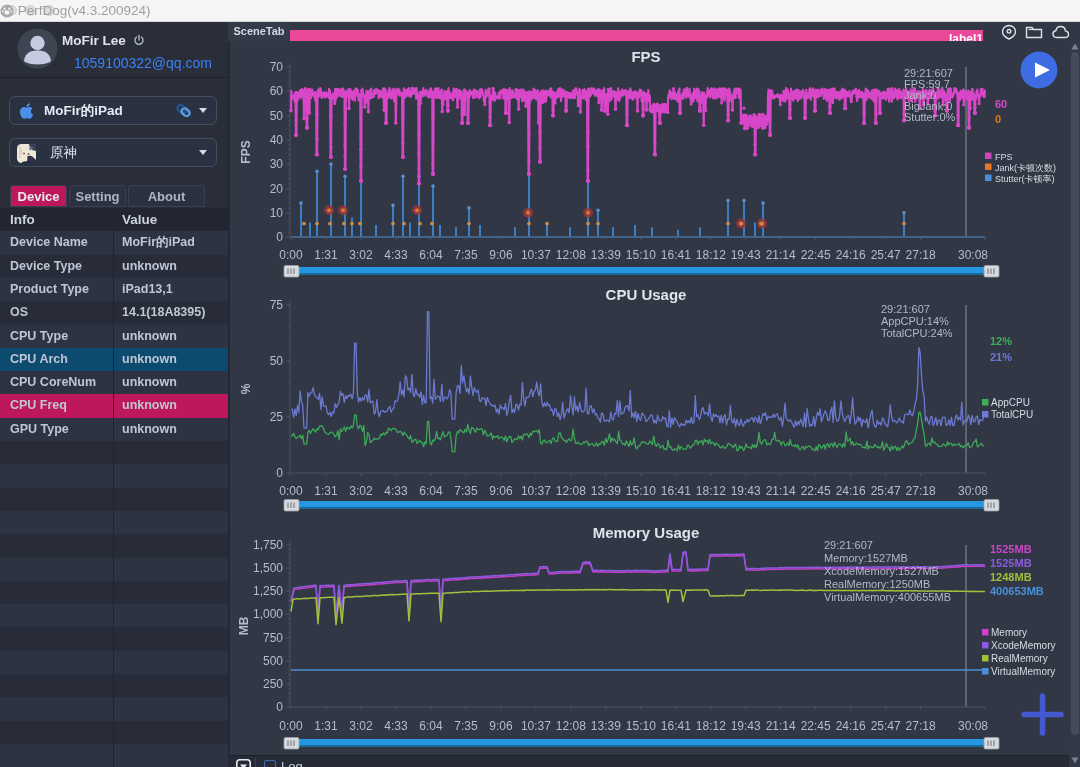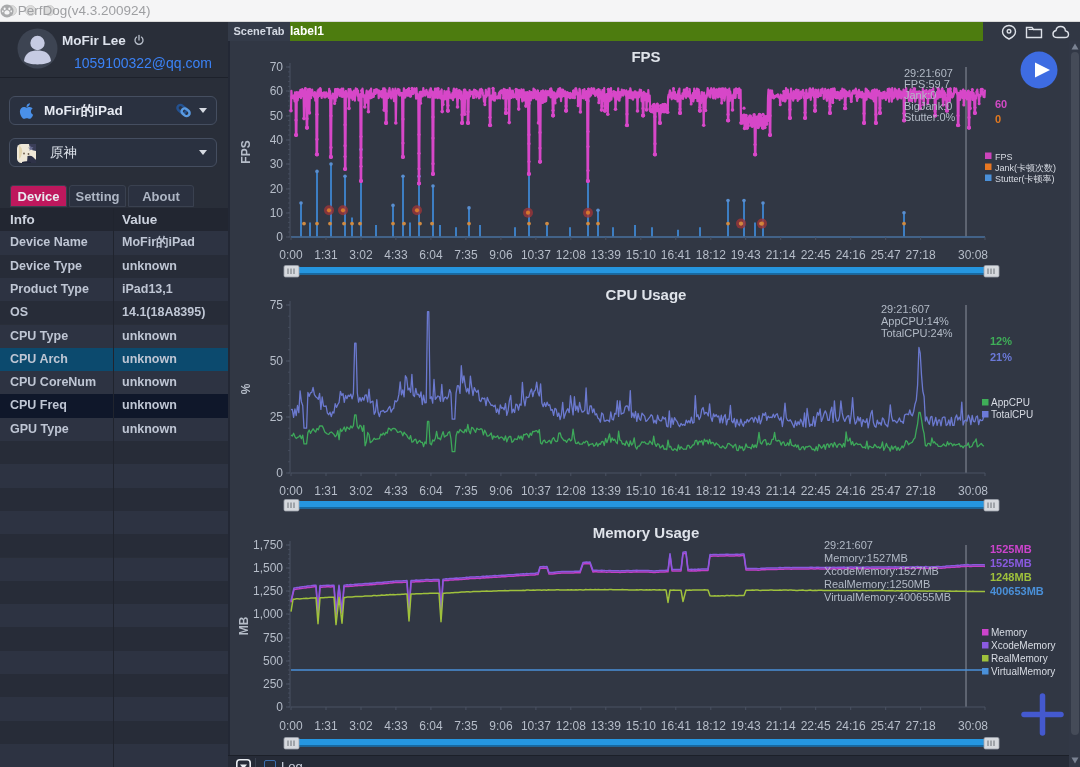--- a/index.html
+++ b/index.html
@@ -14,21 +14,21 @@
 .dd{position:absolute;left:9px;width:208px;height:29px;background:#2a3140;border:1px solid #454e60;border-radius:6px}
 .ddtext{position:absolute;top:0;height:27px;line-height:27px;font-size:13.5px;font-weight:bold;color:#e6eaf2}
 .caret{position:absolute;right:9px;top:11px;width:0;height:0;border-left:4.3px solid transparent;border-right:4.3px solid transparent;border-top:5.6px solid #d6dae2}
 .tab{position:absolute;top:163px;height:22px;line-height:22px;text-align:center;font-size:13px;font-weight:bold;background:#2b3140;border:1px solid #3a4150;color:#aeb6c4;border-radius:3px 3px 0 0}
 .trow{position:absolute;left:0;width:228px;height:23.3px;font-size:12.5px;font-weight:bold;color:#bfc6d4}
 .trow .c1{position:absolute;left:10px;top:0;height:23.3px;line-height:23.3px}
 .trow .c2{position:absolute;left:122px;top:0;height:23.3px;line-height:23.3px}
 .colsep{position:absolute;left:113px;top:186px;width:1px;height:559px;background:#20242e}
 .topbar{position:absolute;left:228px;top:22px;width:852px;height:34px;background:#313744}
 .scenetab{position:absolute;left:0;top:0;width:62px;height:19px;background:#343b49;color:#d3d8e2;font-size:11px;font-weight:bold;text-align:center;line-height:19px}
-.redbar{position:absolute;left:62px;top:0;width:693px;height:19px;background:#4d7c0f;color:#ffffff;font-size:12px;font-weight:bold;text-align:left;line-height:19px}
+.redbar{position:absolute;left:62px;top:8px;width:693px;height:19px;background:#ec4899;color:#ffffff;font-size:12px;font-weight:bold;text-align:right;line-height:19px}
 .mainedge{position:absolute;left:228px;top:41px;width:2px;height:726px;background:#232835}
 .bottombar{position:absolute;left:228px;top:755px;width:852px;height:12px;background:#262b37;border-top:1px solid #1c2029}
 .vscroll{position:absolute;left:1069px;top:41px;width:11px;height:726px;background:#323846}
 .vthumb{position:absolute;left:1.5px;top:11px;width:8px;height:683px;background:#454b58;border-radius:4px}
 </style></head>
 <body>
 <div class="titlebar">
  <span class="tl" style="left:6px"></span>
     <span class="tl" style="left:25px"></span>
     <span class="tl" style="left:44px"></span>
@@ -81,21 +81,21 @@
    <circle cx="7" cy="9.5" r="0.9" fill="#6a5a4a"></circle>
    <circle cx="11.5" cy="10" r="0.9" fill="#6a5a4a"></circle>
    <path d="M5 18 Q9.5 16.5 14 18 L14 19 L5 19 Z" fill="#22263a"></path>
   </svg>
   <div class="ddtext" style="left:40px;font-weight:normal;color:#dfe4ec">原神</div>
   <div class="caret"></div>
  </div>
 
  <div class="tab" style="left:10px;width:57px;background:#be185d;color:#e8ebf0">Device</div>
  <div class="tab" style="left:69px;width:57px">Setting</div>
- <div class="tab" style="left:128px;width:66px">About</div>
+ <div class="tab" style="left:128px;width:77px">About</div>
  <div class="trow" style="top:186.0px;background:#222631;color:#ccd2de;font-size:13.5px">
       <span class="c1">Info</span>
       <span class="c2">Value</span>
     </div>
 <div class="trow" style="top:209.3px;background:#2d3342">
       <span class="c1">Device Name</span>
       <span class="c2">MoFir的iPad</span>
     </div>
 <div class="trow" style="top:232.6px;background:#272c38">
       <span class="c1">Device Type</span>
@@ -114,21 +114,21 @@
       <span class="c2">unknown</span>
     </div>
 <div class="trow" style="top:325.8px;background:#0c4a6e">
       <span class="c1">CPU Arch</span>
       <span class="c2">unknown</span>
     </div>
 <div class="trow" style="top:349.1px;background:#2d3342">
       <span class="c1">CPU CoreNum</span>
       <span class="c2">unknown</span>
     </div>
-<div class="trow" style="top:372.4px;background:#0f172a">
+<div class="trow" style="top:372.4px;background:#be185d">
       <span class="c1">CPU Freq</span>
       <span class="c2">unknown</span>
     </div>
 <div class="trow" style="top:395.7px;background:#2d3342">
       <span class="c1">GPU Type</span>
       <span class="c2">unknown</span>
     </div>
 <div class="trow" style="top:419.0px;background:#272c38">
       <span class="c1"></span>
       <span class="c2"></span>

